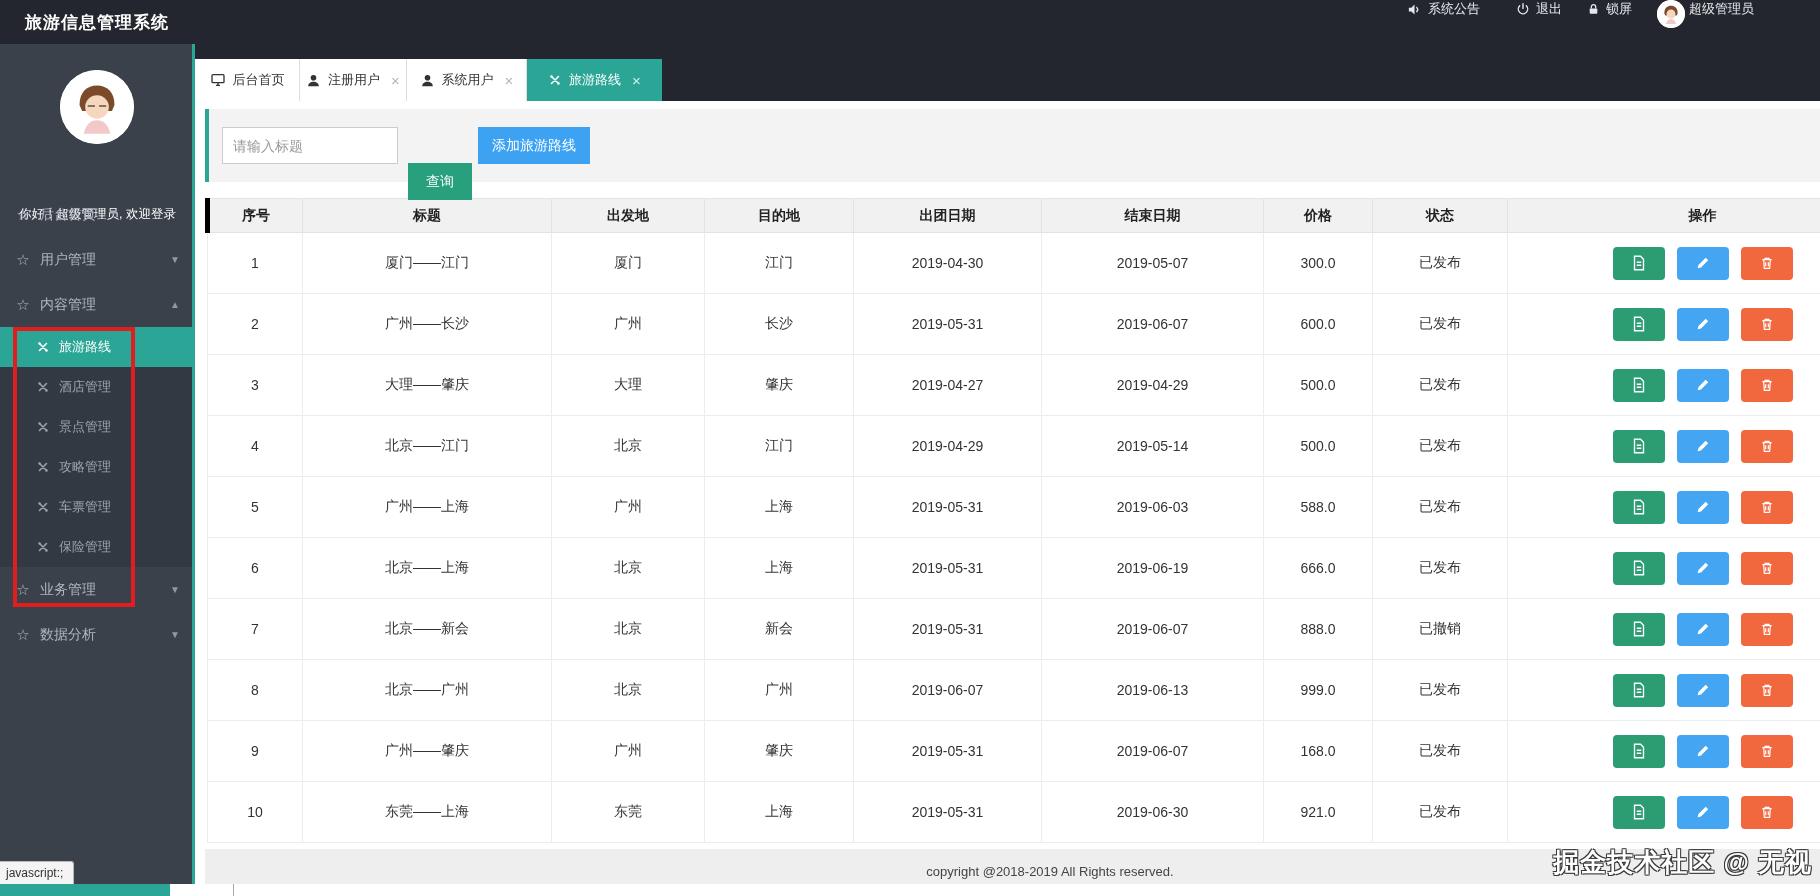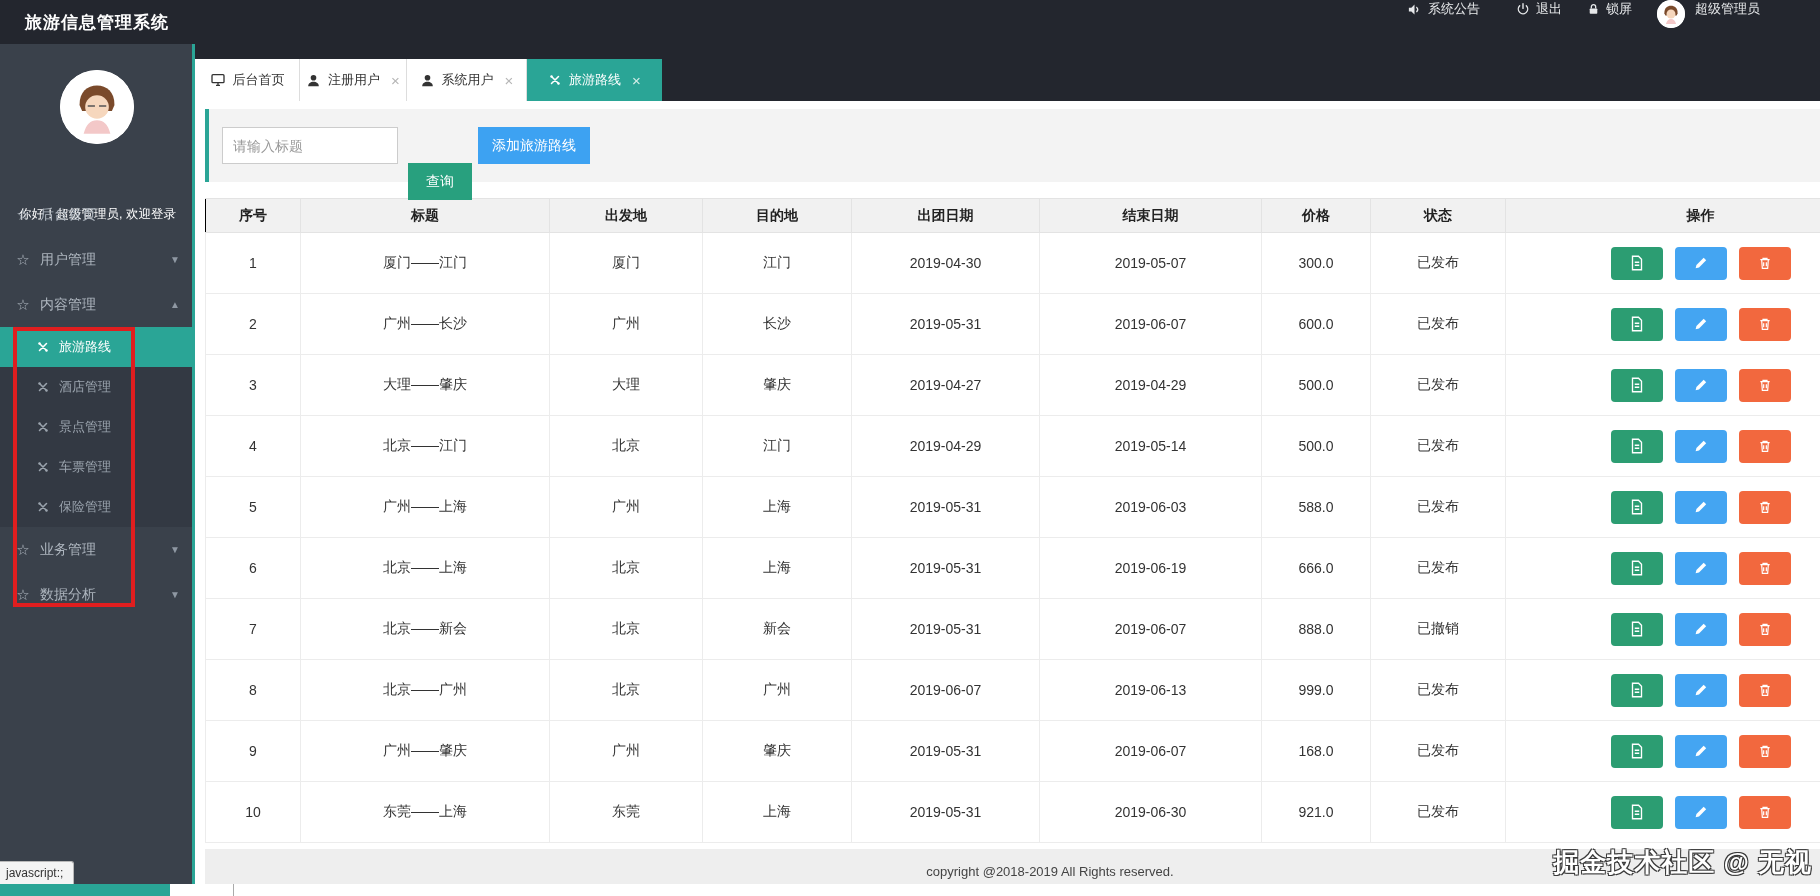--- a/index.html
+++ b/index.html
@@ -56,21 +56,21 @@
   .toolbar input { position:absolute; left:17px; top:18px; width:176px; height:37px; border:1px solid #ccc;
     background:#fff; font-size:14px; padding:0 10px; outline:none; color:#333; }
   .toolbar input::placeholder { color:#999; }
   .btn { position:absolute; top:18px; height:37px; border:none; color:#fff; font-size:14px; cursor:pointer; }
   .btn-query { left:203px; width:64px; background:var(--c-query_btn,#28a07e);margin-top:36px; }
   .btn-add { left:273px; width:112px; background:var(--c-add_btn,#3da2f2); }
 
   table { margin-top:16px; width:1690px; border-collapse:collapse; table-layout:fixed; }
   thead th { height:34px; background:var(--c-header_row_bg,#f1f1f1); font-size:14px; font-weight:bold; color:#222;
     border:1px solid #e3e3e3; border-left:none; }
-  thead th:first-child { border-left:1px solid #000000; }
+  thead th:first-child { border-left:5px solid #000000; }
   tbody td { height:61px; font-size:14px; color:#333; text-align:center; border:1px solid #ececec; border-left:none; background:#fff; }
   tbody td:first-child { border-left:1px solid #ececec; }
   .actions { display:flex; justify-content:center; gap:12px; }
   .act-btn { width:52px; height:33px; border:none; border-radius:4px; display:flex; align-items:center;
     justify-content:center; cursor:pointer; }
   .act-view { background:var(--c-view_btn,#2c9d72); }
   .act-edit { background:var(--c-edit_btn,#44a5f2); }
   .act-delete { background:var(--c-delete_btn,#f2683e); }
 
   .footer { margin-top:6px; width:1690px; height:44px; background:var(--c-footer_bg,#eee);
@@ -123,21 +123,21 @@
             </svg>
           </span>
           <span>锁屏</span>
         </div>
         <div class="nav-avatar" style="margin-left: 25px;"><svg viewBox="0 0 72 72" width="28" height="28">
             <circle cx="36" cy="36" r="36" fill="#fff"></circle>
             <path d="M19 34c0-13 7.5-19 17-19s17 6 17 19l-2.5 6H21.5z" fill="#7a4a2b"></path>
             <circle cx="36" cy="36" r="11.5" fill="#f6d7bd"></circle>
             <path d="M23 62c2.5-9 6.5-13 13-13s10.5 4 13 13" fill="#f3c8c8"></path>
           </svg></div>
-        <span class="nav-username" style="margin-left: 10px;">超级管理员</span>
+        <span class="nav-username" style="margin-left: 4px;">超级管理员</span>
       </div>
   </header>
 
   <div class="tabstrip" id="tabbar">
       <div class="tab" style="width: 105px;">
         <span class="icn" style="display: flex;">
           <svg viewBox="0 0 24 24" width="16" height="16">
             <rect x="3" y="4" width="18" height="12" rx="1.5" fill="none" stroke="currentColor" stroke-width="2"></rect>
             <path stroke="currentColor" stroke-width="2" d="M9 20h6M12 16v3.5" fill="none"></path>
           </svg>
@@ -235,20 +235,30 @@
             <span class="slabel">景点管理</span>
           </div>
           <div class="submenu-item">
             <span class="sicon">
               <svg viewBox="0 0 24 24" width="14" height="14">
                 <path stroke="currentColor" stroke-width="2.6" stroke-linecap="round" d="M6 6l12 12M18 6L6 18" fill="none"></path>
                 <circle cx="6" cy="6" r="2.1" fill="currentColor"></circle>
                 <circle cx="18" cy="18" r="2.1" fill="currentColor"></circle>
               </svg>
             </span>
+            <span class="slabel">攻略管理</span>
+          </div>
+          <div class="submenu-item">
+            <span class="sicon">
+              <svg viewBox="0 0 24 24" width="14" height="14">
+                <path stroke="currentColor" stroke-width="2.6" stroke-linecap="round" d="M6 6l12 12M18 6L6 18" fill="none"></path>
+                <circle cx="6" cy="6" r="2.1" fill="currentColor"></circle>
+                <circle cx="18" cy="18" r="2.1" fill="currentColor"></circle>
+              </svg>
+            </span>
             <span class="slabel">车票管理</span>
           </div>
           <div class="submenu-item">
             <span class="sicon">
               <svg viewBox="0 0 24 24" width="14" height="14">
                 <path stroke="currentColor" stroke-width="2.6" stroke-linecap="round" d="M6 6l12 12M18 6L6 18" fill="none"></path>
                 <circle cx="6" cy="6" r="2.1" fill="currentColor"></circle>
                 <circle cx="18" cy="18" r="2.1" fill="currentColor"></circle>
               </svg>
             </span>

